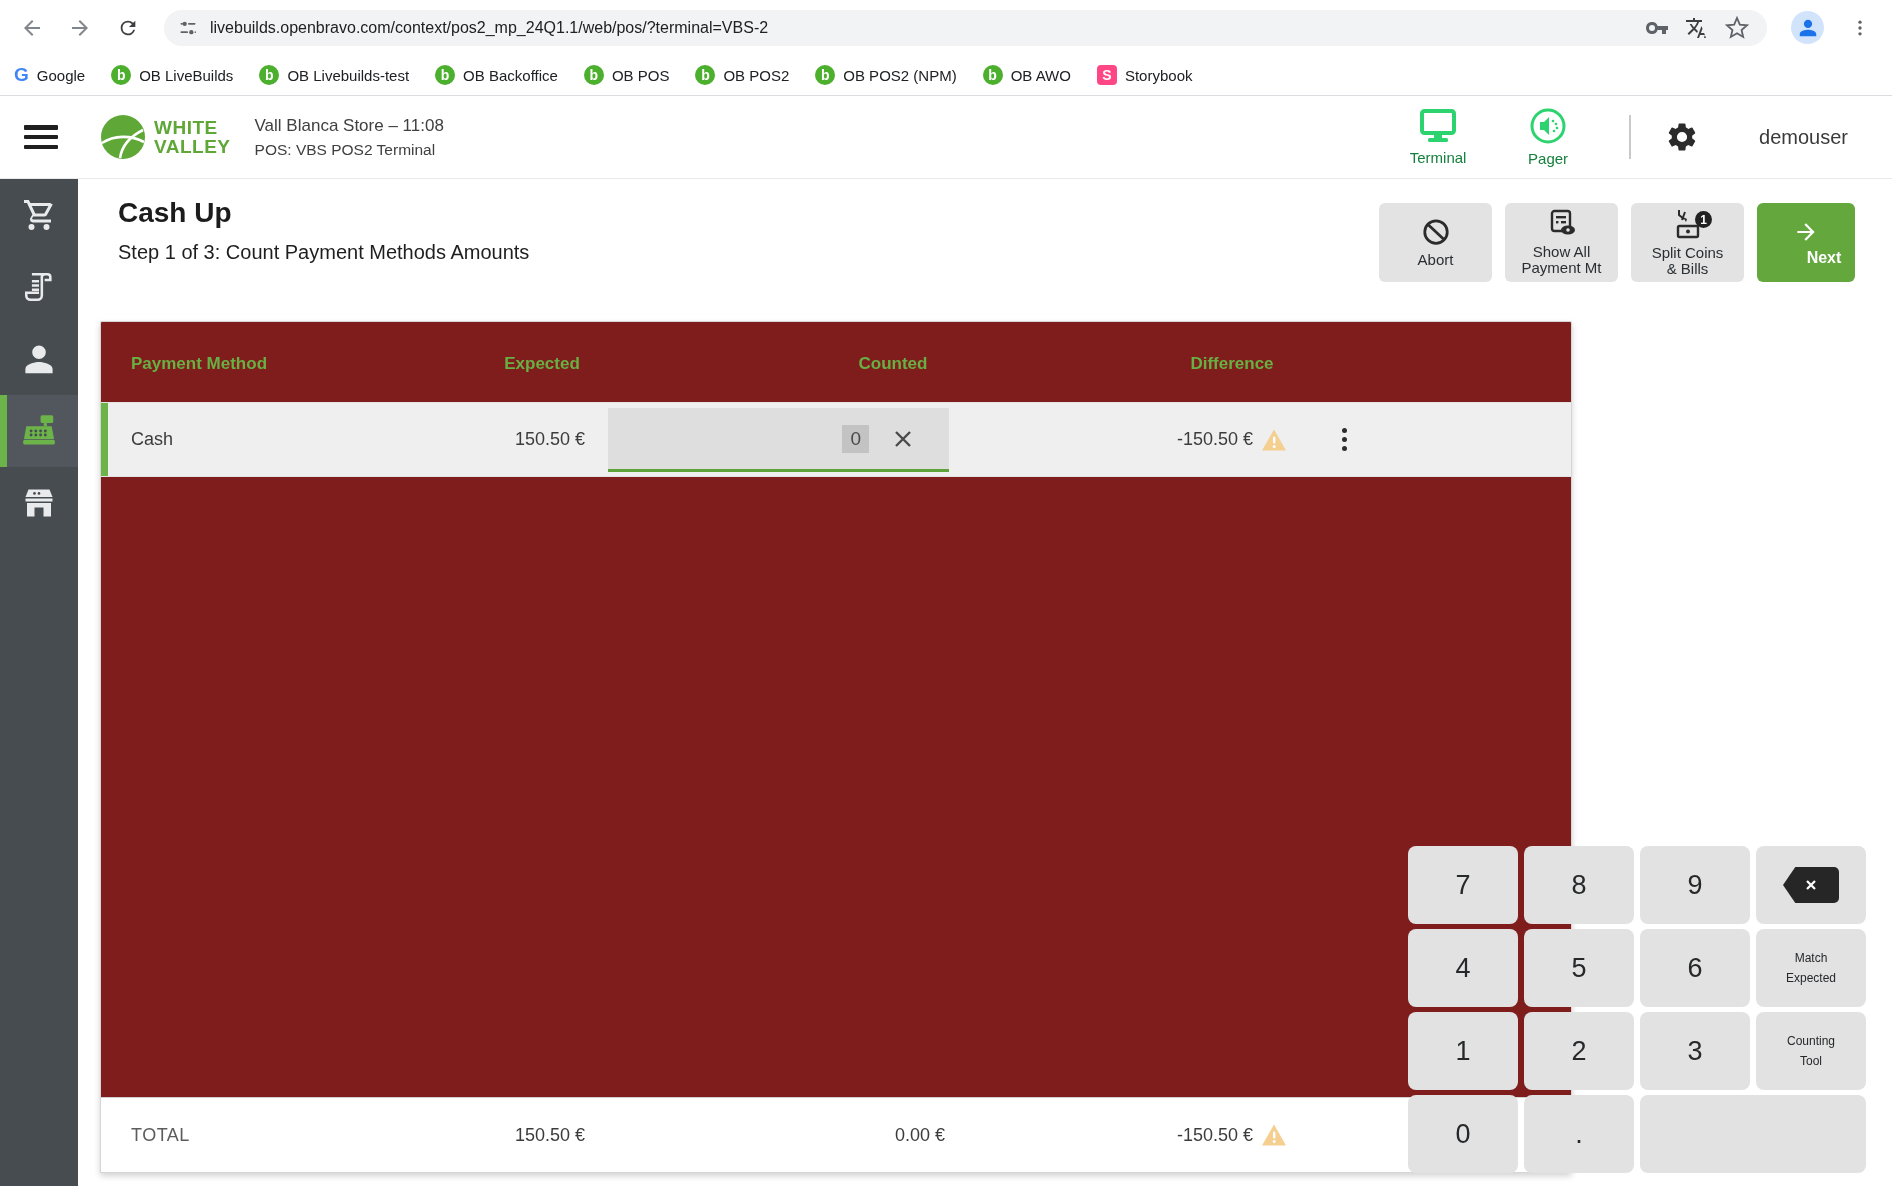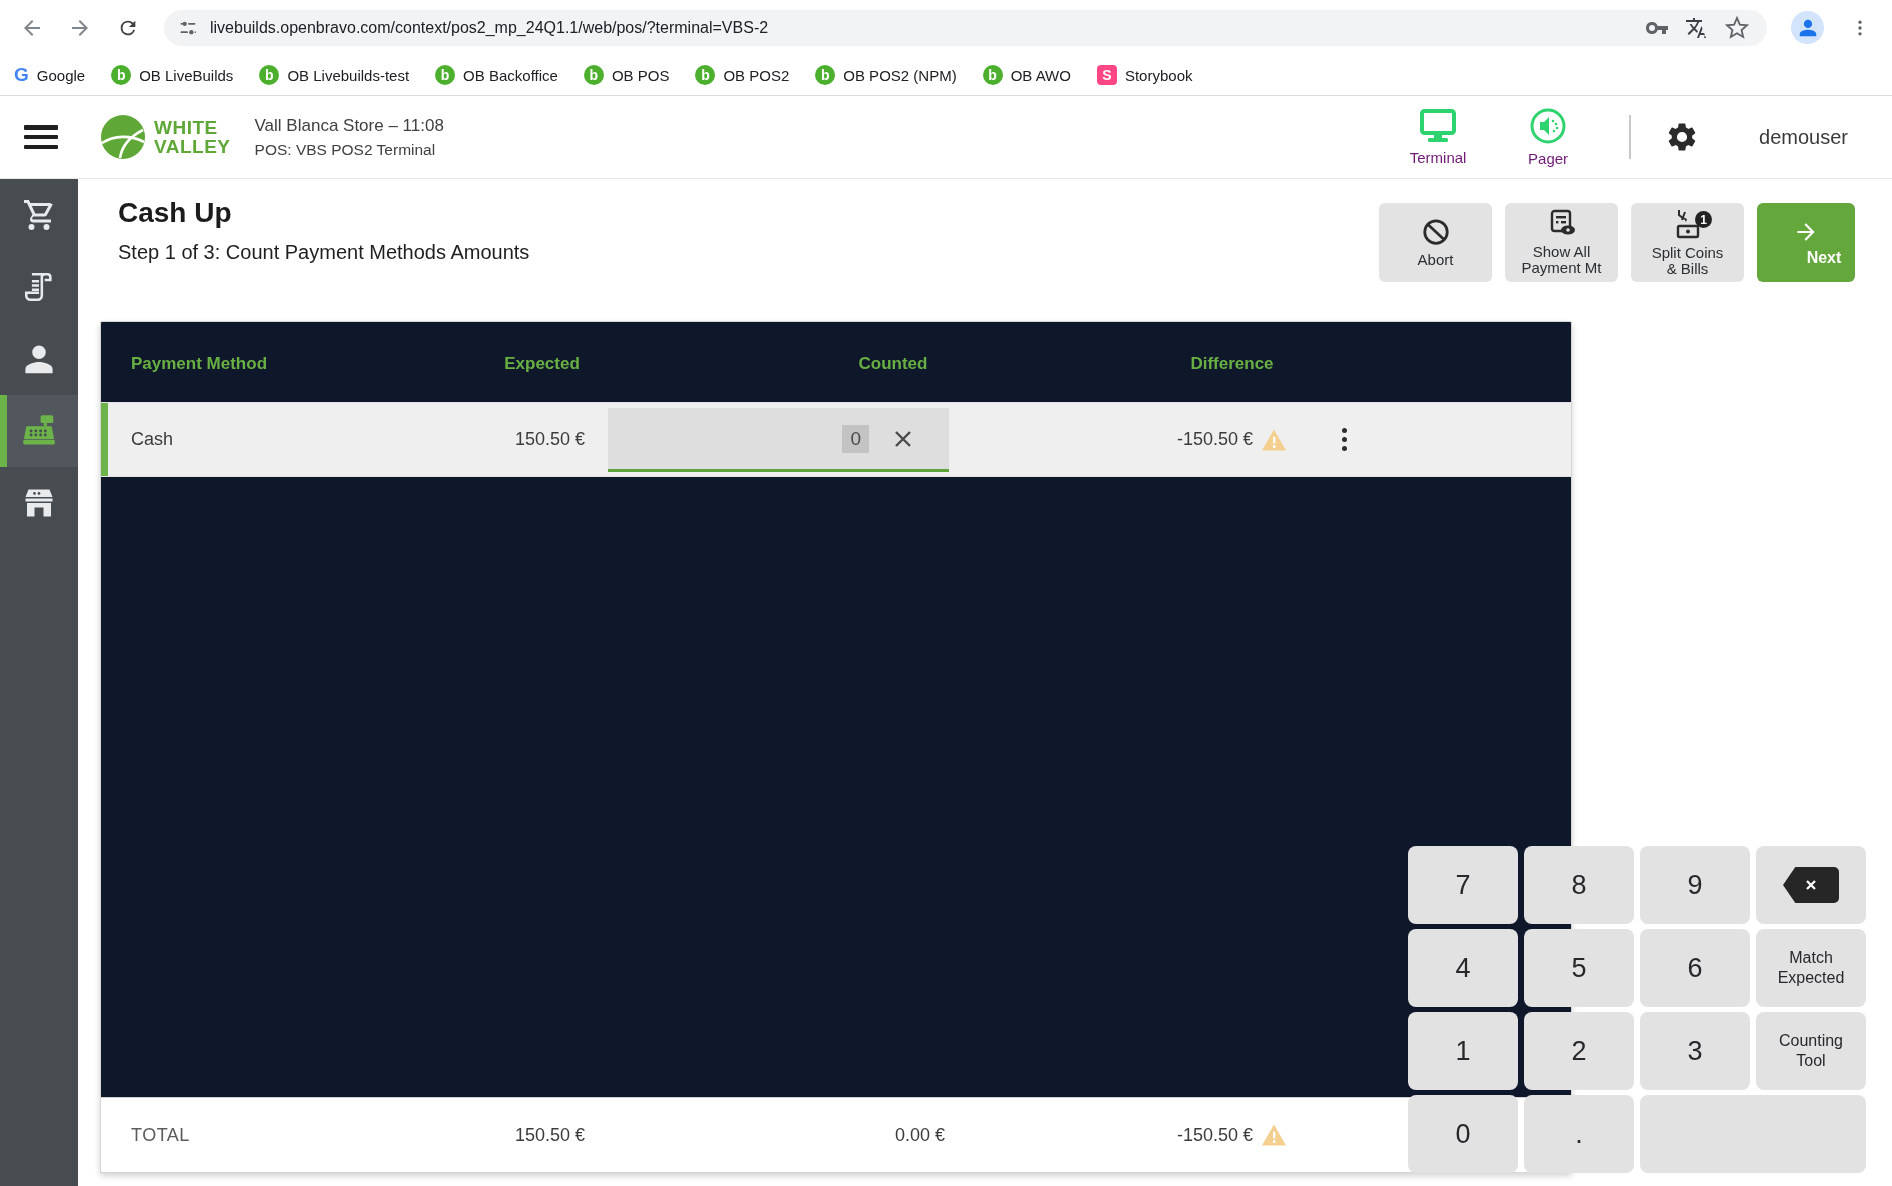--- a/index.html
+++ b/index.html
@@ -26,21 +26,21 @@
   .app-header { position:absolute; top:0; left:0; right:0; height:83px; background:#fff; border-bottom:1px solid #e9e9e9; display:flex; align-items:center; }
   .hamburger { width:34px; height:24px; margin-left:24px; display:flex; flex-direction:column; justify-content:space-between; cursor:pointer; }
   .hamburger span { display:block; height:4.5px; background:#1f1f1f; border-radius:1px; }
   .brand { display:flex; align-items:center; margin-left:42px; }
   .brand-text { margin-left:8px; color:#5fa838; font-weight:bold; font-size:19px; line-height:19px; letter-spacing:.5px; }
   .store-info { margin-left:24px; color:#404040; }
   .store-line1 { font-size:17px; margin-bottom:5px; }
   .store-line2 { font-size:15.5px; }
   .header-right { margin-left:auto; display:flex; align-items:center; }
   .hdr-item { display:flex; flex-direction:column; align-items:center; width:110px; cursor:pointer; }
-  .hdr-item .lbl { font-size:15px; color:#701a75; margin-top:6px; }
+  .hdr-item .lbl { font-size:15px; color:#15803d; margin-top:6px; }
   .hdr-divider { width:2px; height:44px; background:#c9c9c9; margin:0 34px 0 26px; }
   .gear-wrap { cursor:pointer; }
   .username { font-size:20px; color:#3a3a3a; margin:0 44px 0 60px; }
 
   
   .sidebar { position:absolute; top:83px; left:0; width:78px; bottom:0; background:#474c51; }
   .side-item { position:relative; width:78px; height:72px; display:flex; align-items:center; justify-content:center; cursor:pointer; }
   .side-item.active { background:#52575d; }
   .side-item.active::before { content:""; position:absolute; left:0; top:0; width:7px; height:100%; background:#6cb34a; }
 
@@ -50,21 +50,21 @@
   .page-subtitle { position:absolute; left:40px; top:62px; font-size:20px; color:#1f1f1f; }
 
   .actions { position:absolute; top:24px; right:37px; display:flex; gap:13px; }
   .act-btn { width:113px; height:79px; background:#e3e3e3; border-radius:6px; display:flex; flex-direction:column; align-items:center; justify-content:center; cursor:pointer; color:#2b2f33; }
   .act-btn .cap { font-size:15px; line-height:16px; text-align:center; margin-top:5px; }
   .act-btn.next { width:98px; background:#63a73d; color:#fff; }
   .act-btn.next .cap { font-weight:bold; font-size:16px;padding-left:36px; }
   .badge { position:absolute; width:17px; height:17px; background:#222; color:#fff; border-radius:50%; font-size:12px; font-weight:bold; display:flex; align-items:center; justify-content:center; }
 
   
-  .card { position:absolute; left:22px; top:142px; width:1472px; height:852px; background:#0f172a; border:1px solid #d6d6d6; border-radius:2px; box-shadow:0 3px 6px rgba(0,0,0,.18); }
+  .card { position:absolute; left:22px; top:142px; width:1472px; height:852px; background:#7f1d1d; border:1px solid #d6d6d6; border-radius:2px; box-shadow:0 3px 6px rgba(0,0,0,.18); }
   .thead { position:relative; height:80px; }
   .th { position:absolute; top:32px; font-size:17px; font-weight:bold; color:#68b043; }
   .th-name { left:30px; }
   .th-expected { left:341px; width:200px; text-align:center; }
   .th-counted { left:692px; width:200px; text-align:center; }
   .th-difference { left:1031px; width:200px; text-align:center; }
 
   .trow { position:relative; height:75px; background:#efeff0; border-top:1px solid #e3e3e3; border-bottom:1px solid #e3e3e3; }
   .trow::before { content:""; position:absolute; left:0; top:0; width:7px; height:100%; background:#6cb34a; }
   .cell { position:absolute; top:0; height:100%; display:flex; align-items:center; font-size:18px; color:#3c3c3c; }
@@ -79,21 +79,21 @@
   .kebab i { width:5px; height:5px; border-radius:50%; background:#2d2d2d; }
 
   .tfoot { position:absolute; left:0; right:0; bottom:0; height:75px; border-top:1px solid #cfcfcf; background:#fff; }
   .tfoot .cell { font-size:18px; }
   .cell-total-label { left:30px; color:#5c5c5c; letter-spacing:.5px; }
   .cell-total-counted { left:650px; width:194px; justify-content:flex-end; }
 
   
   .numpad { position:absolute; left:1330px; top:667px; display:grid; grid-template-columns:repeat(4,110px); grid-template-rows:repeat(4,78px); gap:5px 6px; }
   .key { background:#e2e2e3; border-radius:8px; display:flex; align-items:center; justify-content:center; font-size:27px; color:#26282a; cursor:pointer; }
-  .key.small { font-size:16px; line-height:20px; text-align:center; }
+  .key.small { font-size:12px; line-height:20px; text-align:center; }
   .key.wide { grid-column:3 / span 2; }
   .bksp-shape { width:56px; height:36px; background:#262626; border-radius:5px; clip-path:polygon(22% 0,100% 0,100% 100%,22% 100%,0 50%); display:flex; align-items:center; justify-content:center; }
 
   svg { display:block; }
 </style>
 </head>
 <body>
 
 <div class="screen">
 

